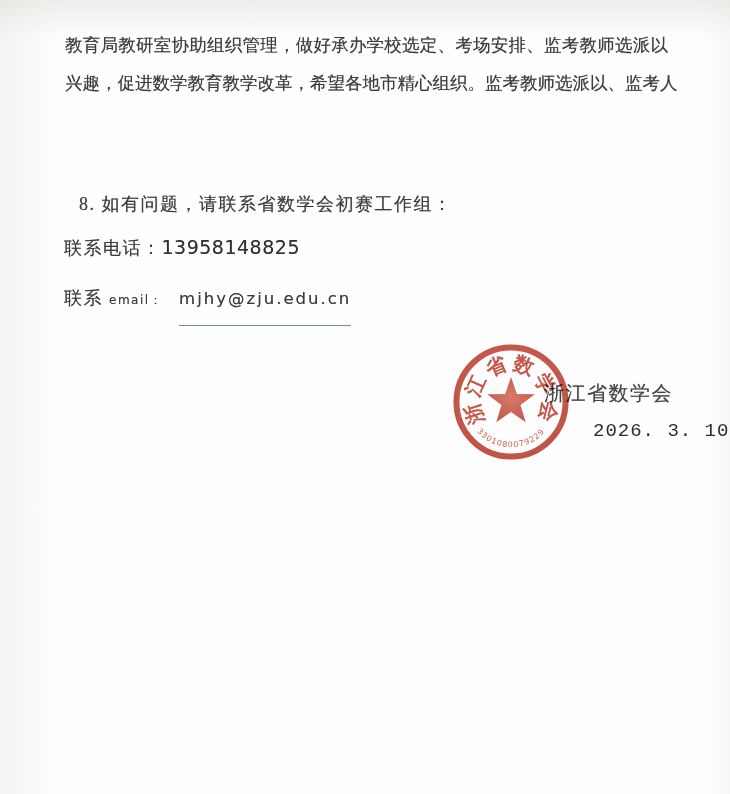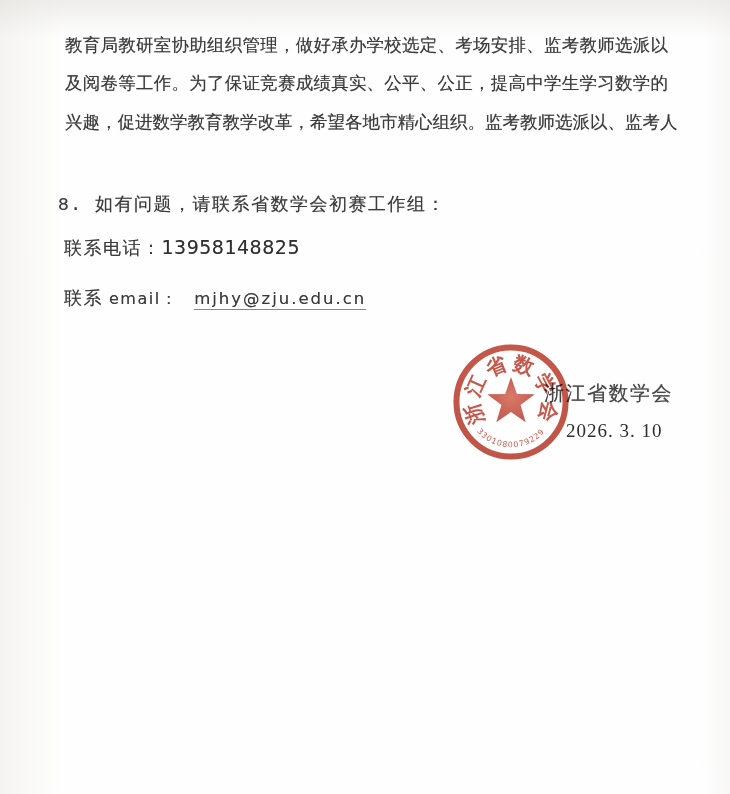--- a/index.html
+++ b/index.html
@@ -28,73 +28,72 @@
   .para-line {
     font-size: 17.5px;
     line-height: 38.4px;
     text-align: justify;
     text-align-last: justify;
     white-space: nowrap;
     text-shadow: 0 0 0.7px rgba(70,70,70,0.65);
   }
   .item8 {
     position: absolute;
-    left: 58px;
+    left: 79px;
     top: 192px;
     font-size: 18px;
     color: #3c3c3c;
     letter-spacing: 1.5px;
     text-shadow: 0 0 0.7px rgba(70,70,70,0.6);
-    font-family: Liberation Mono, monospace;
   }
   .contact-line {
     position: absolute;
     left: 64px;
     color: #3c3c3c;
     font-size: 18px;
     letter-spacing: 1.5px;
     text-shadow: 0 0 0.6px rgba(70,70,70,0.55);
   }
   .phone-line { top: 236px; text-align: right; }
   .email-line { top: 286px; }
   .digits {
     font-family: "DejaVu Sans", sans-serif;
     font-size: 19px;
     letter-spacing: 0.5px;
     color: #303030;
     font-weight: 500;
   }
-  .email-label-latin { font-family: "DejaVu Sans", sans-serif; font-size: 16px; }
+  .email-label-latin { font-family: "DejaVu Sans", sans-serif; font-size: 12px; }
   .email-link {
     font-family: "DejaVu Sans", sans-serif;
     font-size: 16.5px;
     letter-spacing: 2px;
     color: #3a3a3a;
     text-decoration: none;
     border-bottom: 1.5px solid #69948a;
-    padding-bottom: 1px;
+    padding-bottom: 17px;
     margin-left: 10px;
     cursor: pointer;
   }
   
   .org-name {
     position: absolute;
     left: 544px;
     top: 380px;
     font-size: 20px;
     letter-spacing: 1.5px;
     color: #454545;
     text-shadow: 0 0 0.8px rgba(80,80,80,0.6);
     white-space: nowrap;
   }
   .sig-date {
     position: absolute;
-    left: 566px;
+    left: 593px;
     top: 420px;
-    font-family: Liberation Serif, serif;
+    font-family: Liberation Mono, monospace;
     font-size: 19px;
     letter-spacing: 1px;
     color: #2e2e2e;
     white-space: nowrap;
   }
   .seal-svg {
     position: absolute;
     left: 450px;
     top: 341px;
     width: 122px;
@@ -105,21 +104,20 @@
   }
   .seal-char { font-family: "Liberation Serif", serif; font-weight: bold; }
 </style>
 </head>
 <body>
 
 <div class="page">
 
   <div class="para">
     <div class="para-line">教育局教研室协助组织管理，做好承办学校选定、考场安排、监考教师选派以</div>
-    <div class="para-line">及阅卷等工作。为了保证竞赛成绩真实、公平、公正，提高中学生学习数学的</div>
     <div class="para-line">兴趣，促进数学教育教学改革，希望各地市精心组织。监考教师选派以、监考人</div>
   </div>
 
   <div class="item8">8. 如有问题，请联系省数学会初赛工作组：</div>
 
   <div class="contact-line phone-line">
     <span>联系电话：</span><span class="digits">13958148825</span>
   </div>
 
   <div class="contact-line email-line">

